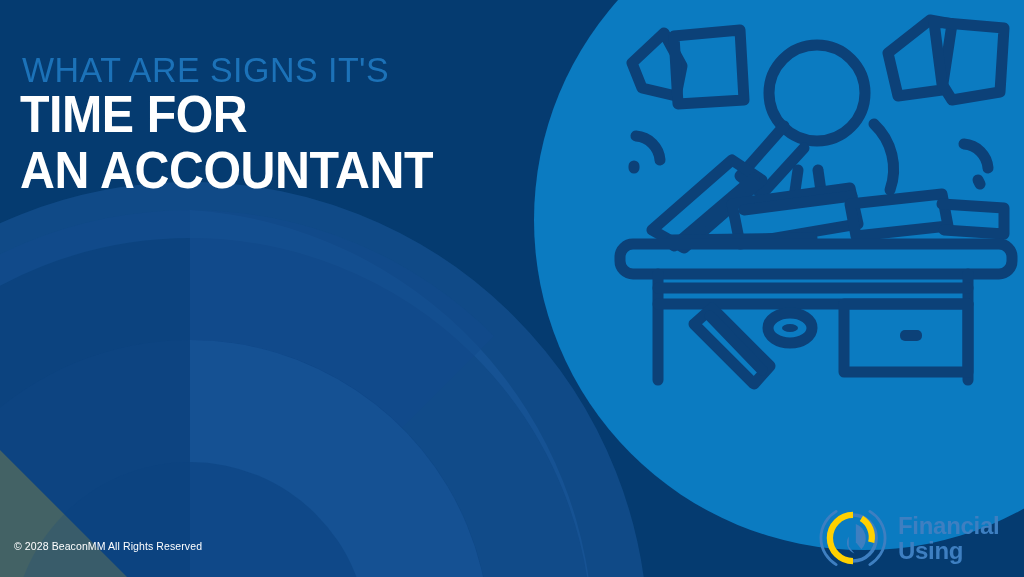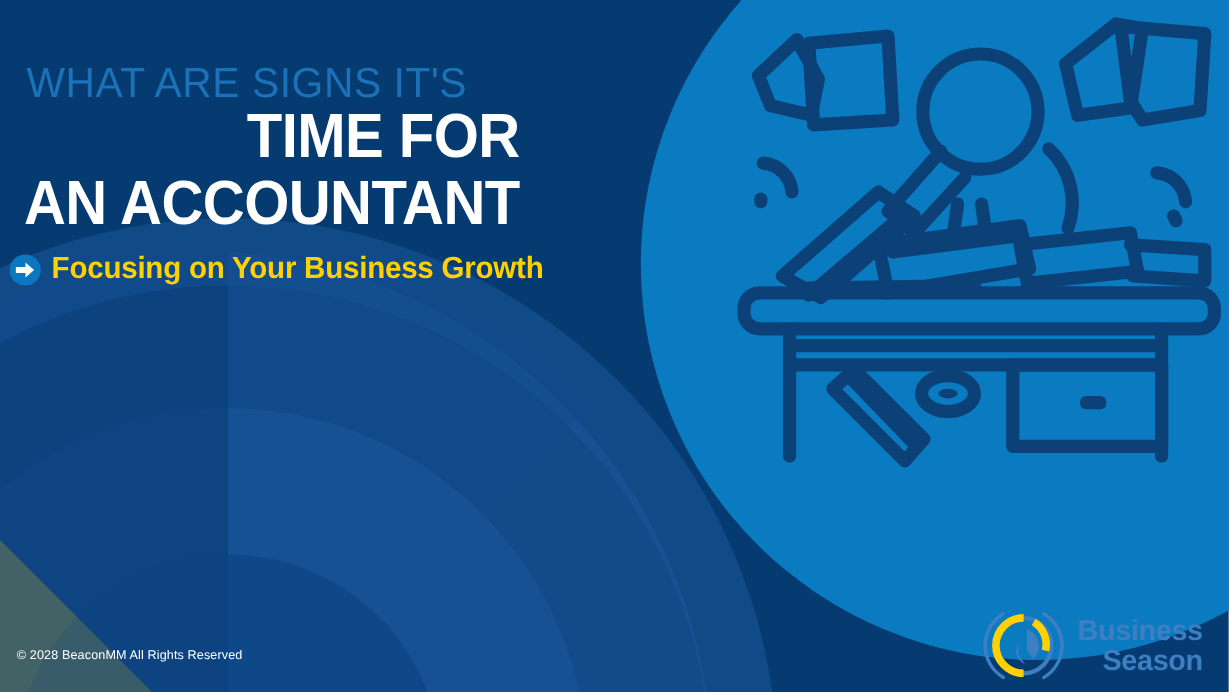--- a/index.html
+++ b/index.html
@@ -7,21 +7,20 @@
     padding: 0;
     background: #ffffff;
   }
   #poster {
     position: relative;
     width: 1024px;
     height: 577px;
     overflow: hidden;
     background: #053B70;
     font-family: "Liberation Sans", sans-serif;
-    text-align: right;
   }
 
   
   .watermark {
     position: absolute;
     left: -300px;
     top: 150px;
     width: 980px;
     height: 980px;
     pointer-events: none;
@@ -232,30 +231,20 @@
     <span>TIME FOR</span>
     <span class="l2">AN ACCOUNTANT</span>
   </div>
 
   <div class="bullets">
 
 
 
 
 
-    <div class="bullet">
-      <span class="bullet-icon">
-        <svg viewBox="0 0 16 14" xmlns="http://www.w3.org/2000/svg">
-          <path d="M0 4.6 h8.2 V0.8 L15.4 7 L8.2 13.2 V9.4 H0 Z" fill="#FFFFFF"></path>
-        </svg>
-      </span>
-      <span class="bullet-text">
-        <span>Focusing on Your Business Growth</span>
-      </span>
-    </div>
 
   </div>
 
   <div class="copyright">© 2028 BeaconMM All Rights Reserved</div>
 
   <div class="logo">
     <span class="logo-mark">
       <svg viewBox="0 0 100 100" xmlns="http://www.w3.org/2000/svg">
 
         <path d="M 26 12 A 44 44 0 0 0 26 88" fill="none" stroke="#3E7FC1" stroke-width="4" stroke-linecap="round"></path>
@@ -265,18 +254,18 @@
 
         <path d="M 50 17 A 33 33 0 1 0 50 83" fill="none" stroke="#FFD100" stroke-width="9" stroke-linecap="butt"></path>
 
         <path d="M 62 22 A 31 31 0 0 1 76 56" fill="none" stroke="#FFD100" stroke-width="9" stroke-linecap="butt"></path>
 
         <path d="M 54 30 A 22 22 0 0 1 62 66 L 54 56 Z" fill="#3E7FC1"></path>
         <path d="M 44 48 A 16 16 0 0 0 52 72 L 44 62 Z" fill="#3E7FC1"></path>
       </svg>
     </span>
     <span class="logo-words">
-      <span>Business</span>
-      <span>Season</span>
+      <span>Financial</span>
+      <span>Using</span>
     </span>
   </div>
 
 </div>
 
 </body></html>

